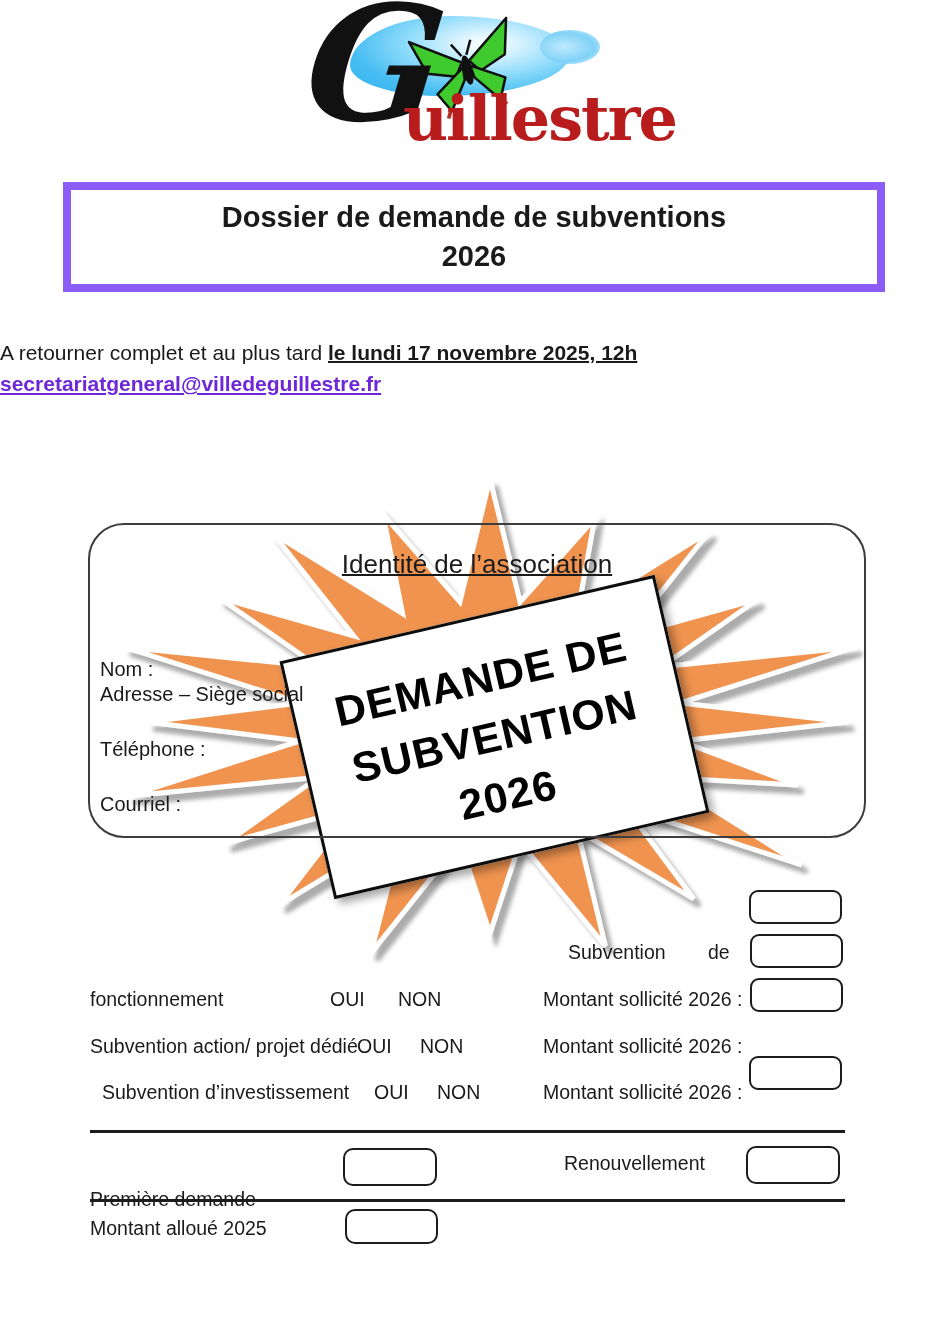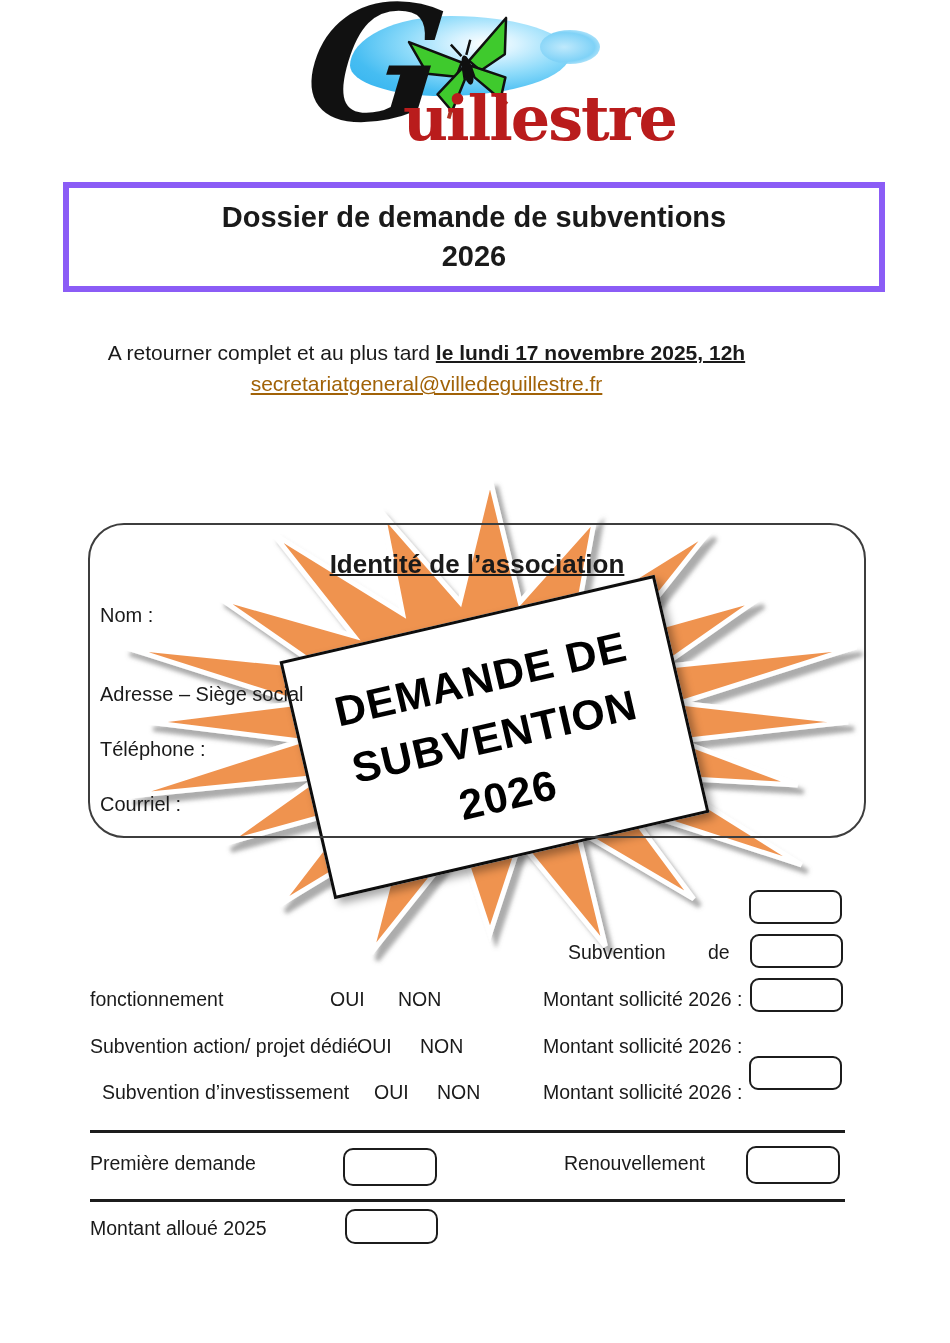--- a/index.html
+++ b/index.html
@@ -14,34 +14,34 @@
   #sky-wisp { left:540px; top:30px; width:60px; height:34px; z-index:1;
     background: radial-gradient(ellipse at 40% 50%, #bfe9fc 0%, #7fd2f7 60%, rgba(127,210,247,0) 100%);
     border-radius:50%; }
   #logo-g { left:308px; top:-24px; z-index:3; font-family:"DejaVu Serif", serif;
     font-style:italic; font-weight:bold; font-size:160px; line-height:1.1; color:#111; transform:skewX(-6deg); }
   #logo-rest { left:403px; top:82px; z-index:3; font-family:"DejaVu Serif", serif;
     font-weight:bold; font-size:62px; letter-spacing:-2px; color:#b91c1c; }
   #butterfly { left:402px; top:14px; width:128px; height:100px; z-index:2; transform:rotate(-14deg); }
 
   
-  #title-box { left:63px; top:182px; width:822px; height:110px; border:6px solid #8b5cf6;
+  #title-box { left:63px; top:182px; width:822px; height:110px; border:8px solid #8b5cf6;
     display:flex; flex-direction:column; align-items:center; justify-content:center; gap:6px; z-index:4; }
   #title-box .t { font-weight:bold; font-size:29px; letter-spacing:0; }
 
   
-  #intro { left:0; top:338px; width:853px; text-align:center; font-size:21px; line-height:1.47; z-index:4; }
+  #intro { left:0; top:338px; width:853px; text-align:left; font-size:21px; line-height:1.47; z-index:4; }
   #intro .deadline { font-weight:bold; text-decoration:underline; text-decoration-thickness:2px; }
   #intro a { text-decoration:underline; }
 
   
   #panel-border { left:88px; top:523px; width:778px; height:315px; border:2px solid #3d3d3d;
     border-radius:36px; z-index:30; pointer-events:none; background:transparent; }
   #identity-heading { left:88px; top:549px; width:778px; text-align:center; z-index:40;
-    font-weight:bold; font-size:26px; text-decoration:underline; text-decoration-thickness:2px; }
+    font-weight:normal; font-size:26px; text-decoration:underline; text-decoration-thickness:2px; }
   .field-label { left:100px; z-index:40; font-size:20px; }
 
   
   #starburst { left:95px; top:472px; width:790px; height:500px; z-index:10; overflow:visible; }
   #stamp { left:302px; top:615px; width:385px; height:244px; z-index:20; background:#ffffff;
     border:3px solid #0d0d0d; transform:rotate(-13deg); box-shadow:4px 6px 8px rgba(0,0,0,0.35);
     display:flex; flex-direction:column; align-items:center; justify-content:center; }
   #stamp .s { font-weight:bold; font-size:42px; line-height:1.42; letter-spacing:1px; color:#000;
     transform:scaleX(1.02); }
 
@@ -74,41 +74,41 @@
 <div class="abs" id="logo-g">G</div>
 <div class="abs" id="logo-rest">uillestre</div>
 
 <div class="abs" id="title-box">
   <div class="t">Dossier de demande de subventions</div>
   <div class="t">2026</div>
 </div>
 
 <div class="abs" id="intro">
   <div><span>A retourner complet et au plus tard </span><span class="deadline">le lundi 17 novembre 2025, 12h</span></div>
-  <div><a href="#" id="email-link" style="color: #a16207;">secretariatgeneral@villedeguillestre.fr</a></div>
+  <div><a href="#" id="email-link" style="color: #6d28d9; font-weight: bold;">secretariatgeneral@villedeguillestre.fr</a></div>
 </div>
 
 <svg class="abs" id="starburst" viewBox="0 0 790 500">
   <defs>
     <filter id="burstShadow" x="-20%" y="-20%" width="140%" height="140%">
       <feDropShadow dx="6" dy="7" stdDeviation="2.2" flood-color="#666666" flood-opacity="0.55"></feDropShadow>
     </filter>
   </defs>
   <polygon id="starburst-poly" points="395.0,7.0 425.1,130.0 499.7,46.6 482.4,141.7 614.5,59.3 531.1,164.1 662.9,127.2 566.5,194.8 761.2,174.9 585.1,231.0 753.0,250.0 585.1,269.0 702.6,313.1 566.5,305.2 706.5,392.8 531.1,335.9 598.7,426.9 482.4,358.3 510.4,474.2 425.1,370.0 395.0,461.4 364.9,370.0 276.0,481.1 307.6,358.3 184.5,432.8 258.9,335.9 130.2,371.4 223.5,305.2 32.5,324.3 204.9,269.0 52.4,250.0 204.9,231.0 28.8,174.9 223.5,194.8 124.0,125.7 258.9,164.1 177.8,61.3 307.6,141.7 287.9,42.0 364.9,130.0" fill="#EF9350" stroke="#ffffff" stroke-width="5" filter="url(#burstShadow)"></polygon>
 </svg>
 
 <div class="abs" id="stamp">
   <div class="s">DEMANDE DE</div>
   <div class="s">SUBVENTION</div>
   <div class="s">2026</div>
 </div>
 
 <div class="abs" id="panel-border"></div>
 <div class="abs" id="identity-heading">Identité de l’association</div>
-<div class="abs field-label" style="top:604px;">Nom :</div>
+<div class="abs field-label" style="top:658px;">Nom :</div>
 <div class="abs field-label" style="top:683px;">Adresse – Siège social</div>
 <div class="abs field-label" style="top:738px;">Téléphone :</div>
 <div class="abs field-label" style="top:793px;text-align:center;">Courriel :</div>
 
 <div class="fbox" style="left:749px; top:890px;"></div>
 <div class="fbox" style="left:750px; top:934px;"></div>
 <div class="fbox" style="left:750px; top:978px;"></div>
 <div class="fbox" style="left:749px; top:1056px;"></div>
 
 <div class="frag" style="left:568px; top:941px;">Subvention</div>
@@ -124,21 +124,21 @@
 <div class="opt" style="left:420px; top:1035px;">NON</div>
 <div class="amount" style="left:543px; top:1035px;">Montant sollicité 2026 :</div>
 
 <div class="row-label" style="left:90px; top:1081px;margin-left:12px;">Subvention d’investissement</div>
 <div class="opt" style="left:374px; top:1081px;">OUI</div>
 <div class="opt" style="left:437px; top:1081px;">NON</div>
 <div class="amount" style="left:543px; top:1081px;">Montant sollicité 2026 :</div>
 
 <div class="hr" style="top:1130px;"></div>
 
-<div class="row-label" style="left:90px; top:1152px;">Première demande</div>
+<div class="row-label" style="left:90px; top:1188px;">Première demande</div>
 <div class="bbox" style="left:343px; top:1148px; width:94px; height:38px;"></div>
 <div class="row-label" style="left:564px; top:1152px;">Renouvellement</div>
 <div class="bbox" style="left:746px; top:1146px; width:94px; height:38px;"></div>
 
 <div class="hr" style="top:1199px;"></div>
 
 <div class="row-label" style="left:90px; top:1217px;text-align:center;">Montant alloué 2025</div>
 <div class="bbox" style="left:345px; top:1209px; width:93px; height:35px;"></div>
 
 </body></html>

